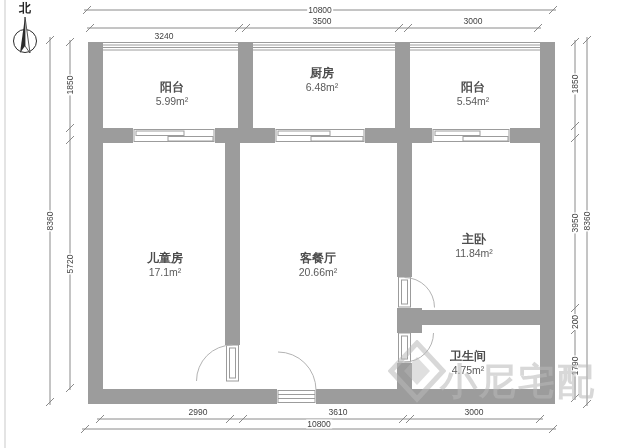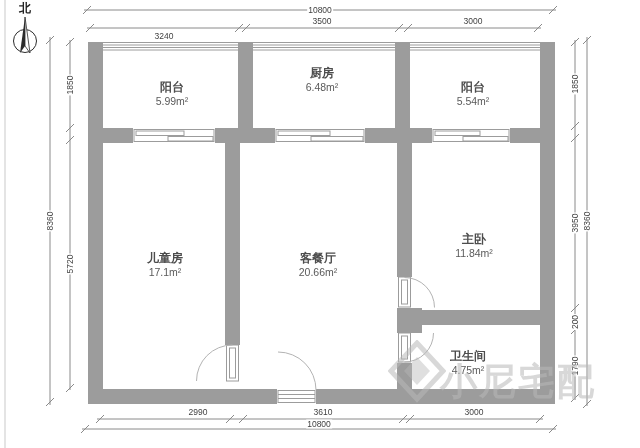--- a/index.html
+++ b/index.html
@@ -173,21 +173,21 @@
         <line x1="583" y1="408" x2="591" y2="400"></line>
     </g>
   </svg>
 
   <div class="dim" style="left:320px;top:10px;">10800</div>
   <div class="dim" style="left:164px;top:36px;">3240</div>
   <div class="dim" style="left:322px;top:21px;">3500</div>
   <div class="dim" style="left:473px;top:21px;">3000</div>
 
   <div class="dim" style="left:165px;top:412px;margin-left:33px;">2990</div>
-  <div class="dim" style="left:323px;top:412px;">3610</div>
+  <div class="dim" style="left:338px;top:412px;">3610</div>
   <div class="dim" style="left:474px;top:412px;">3000</div>
   <div class="dim" style="left:319px;top:424px;">10800</div>
 
   <div class="dim v" style="left:50px;top:221px;">8360</div>
   <div class="dim v" style="left:70px;top:85px;">1850</div>
   <div class="dim v" style="left:70px;top:264px;">5720</div>
 
   <div class="dim v" style="left:575px;top:84px;">1850</div>
   <div class="dim v" style="left:575px;top:223px;">3950</div>
   <div class="dim v" style="left:575px;top:322px;">200</div>

